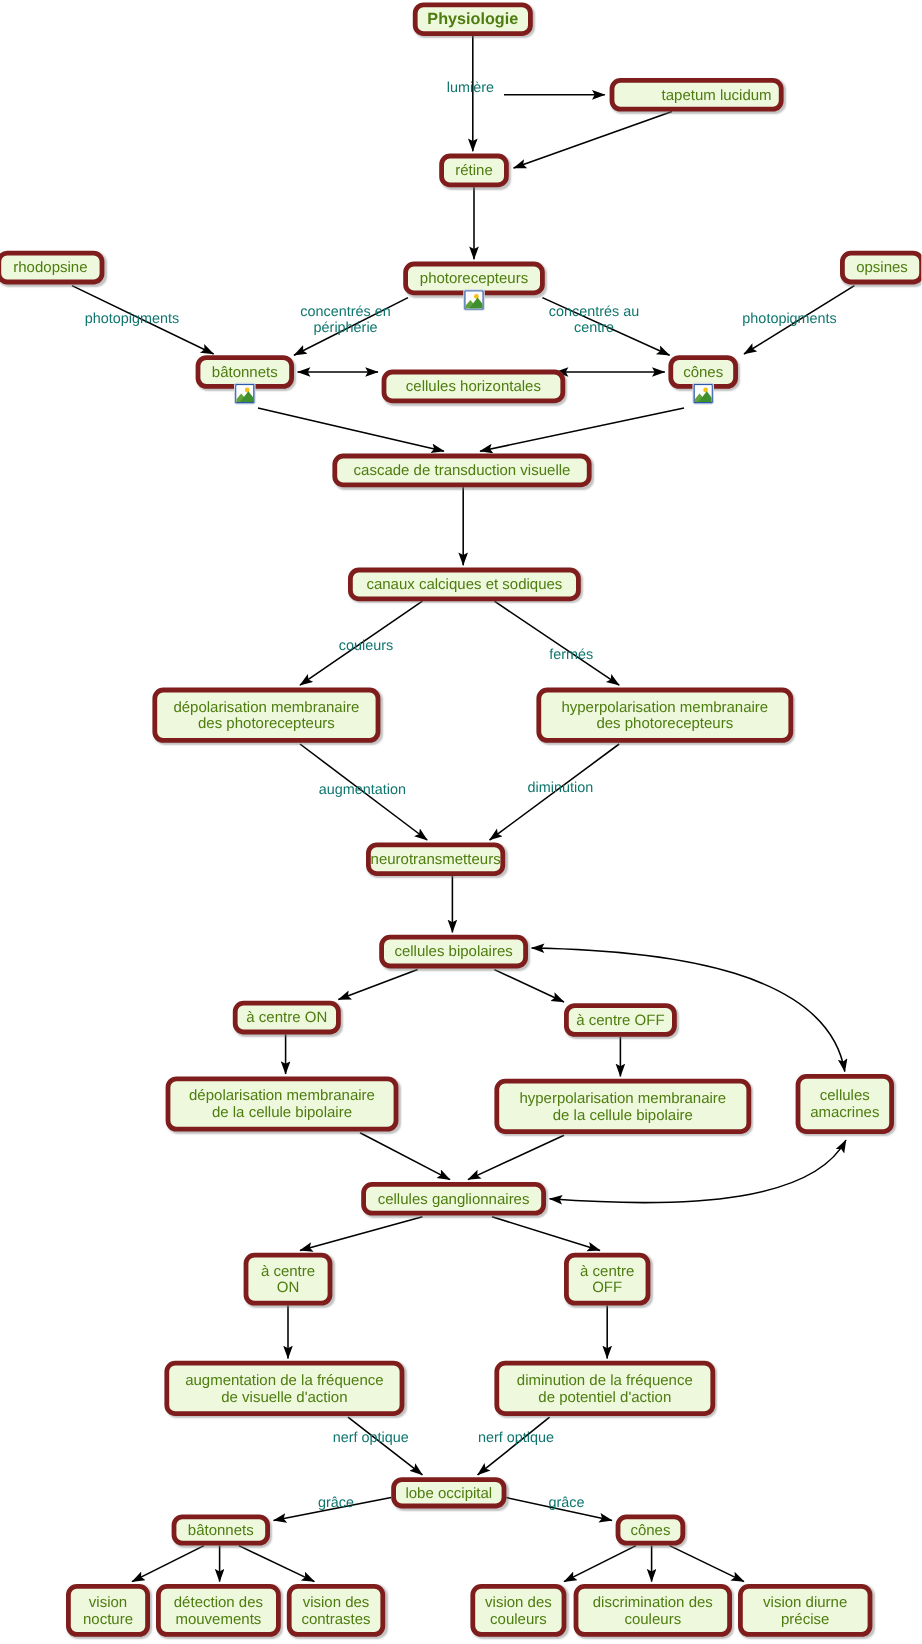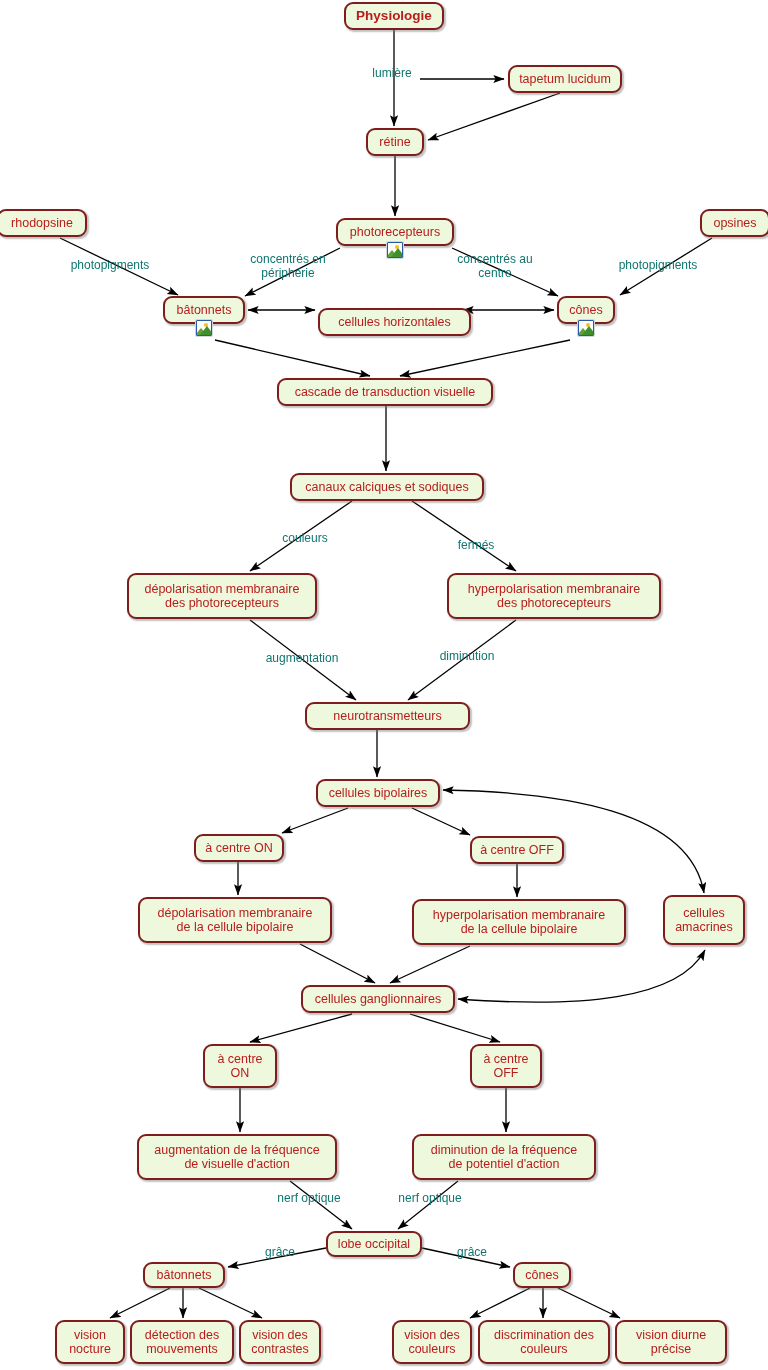--- a/index.html
+++ b/index.html
@@ -24,29 +24,29 @@
     left: 0;
     top: 0;
     width: 768px;
     height: 1370px;
     pointer-events: none;
   }
   .node {
     position: absolute;
     box-sizing: border-box;
     background: #eef8dc;
-    border: 2px solid #7f1d1d;
+    border: 4px solid #7f1d1d;
     border-radius: 9px;
     display: flex;
     align-items: center;
     justify-content: center;
     text-align: center;
     font-size: 12.5px;
     line-height: 14.5px;
-    color: #b91c1c;
+    color: #4d7c0f;
     padding: 2px 6px;
     box-shadow: 1.5px 1.5px 1.5px rgba(120,120,120,0.45);
     z-index: 5;
   }
   .node.bold {
     font-weight: bold;
     font-size: 13.5px;
   }
   .node-label {
     white-space: pre-line;
@@ -158,21 +158,21 @@
         <path d="M 530,1288 L 470,1318" fill="none" stroke="#000000" stroke-width="1.3" marker-end="url(#arrow-end)"></path>
         <path d="M 543,1288 L 543,1318" fill="none" stroke="#000000" stroke-width="1.3" marker-end="url(#arrow-end)"></path>
         <path d="M 558,1288 L 620,1318" fill="none" stroke="#000000" stroke-width="1.3" marker-end="url(#arrow-end)"></path>
       </g>
   </svg>
 
   <div id="nodes-group">
       <div class="node bold" style="left: 344px; top: 2px; width: 100px; height: 28px;">
         <span class="node-label">Physiologie</span>
       </div>
-      <div class="node" style="left: 508px; top: 65px; width: 114px; height: 28px;">
+      <div class="node" style="left: 508px; top: 65px; width: 145px; height: 28px; justify-content: flex-end;">
         <span class="node-label">tapetum lucidum</span>
       </div>
       <div class="node" style="left: 366px; top: 128px; width: 58px; height: 28px;">
         <span class="node-label">rétine</span>
       </div>
       <div class="node" style="left: 336px; top: 218px; width: 118px; height: 28px;">
         <span class="node-label">photorecepteurs</span>
       </div>
       <div class="res-icon" style="left: 387px; top: 242px;">
         <span class="sky"></span>
@@ -214,21 +214,21 @@
         <span class="node-label">canaux calciques et sodiques</span>
       </div>
       <div class="node" style="left: 127px; top: 573px; width: 190px; height: 46px;">
         <span class="node-label">dépolarisation membranaire
 des photorecepteurs</span>
       </div>
       <div class="node" style="left: 447px; top: 573px; width: 214px; height: 46px;">
         <span class="node-label">hyperpolarisation membranaire
 des photorecepteurs</span>
       </div>
-      <div class="node" style="left: 305px; top: 702px; width: 165px; height: 28px;">
+      <div class="node" style="left: 305px; top: 702px; width: 116px; height: 28px;">
         <span class="node-label">neurotransmetteurs</span>
       </div>
       <div class="node" style="left: 316px; top: 779px; width: 124px; height: 28px;">
         <span class="node-label">cellules bipolaires</span>
       </div>
       <div class="node" style="left: 194px; top: 834px; width: 90px; height: 28px;">
         <span class="node-label">à centre ON</span>
       </div>
       <div class="node" style="left: 470px; top: 836px; width: 94px; height: 28px;">
         <span class="node-label">à centre OFF</span>

